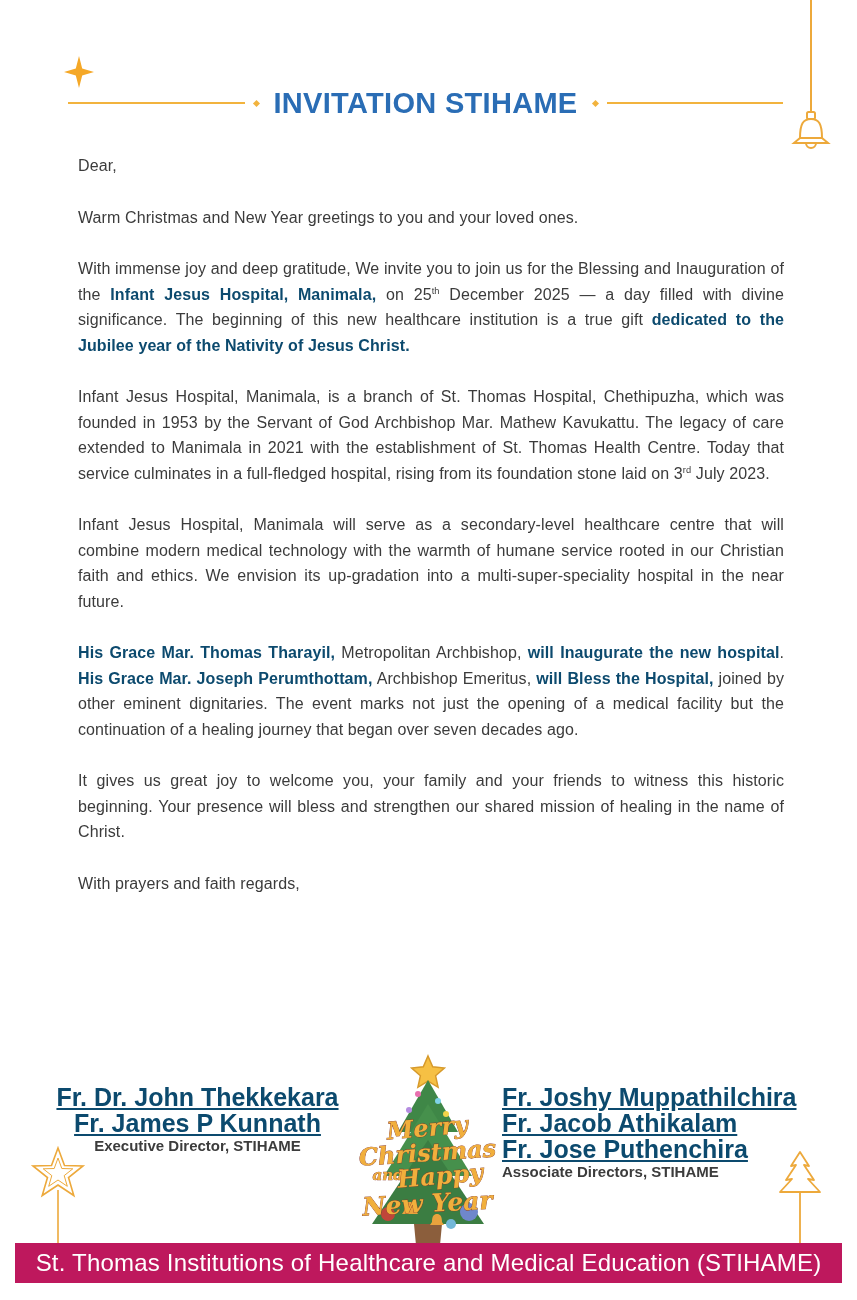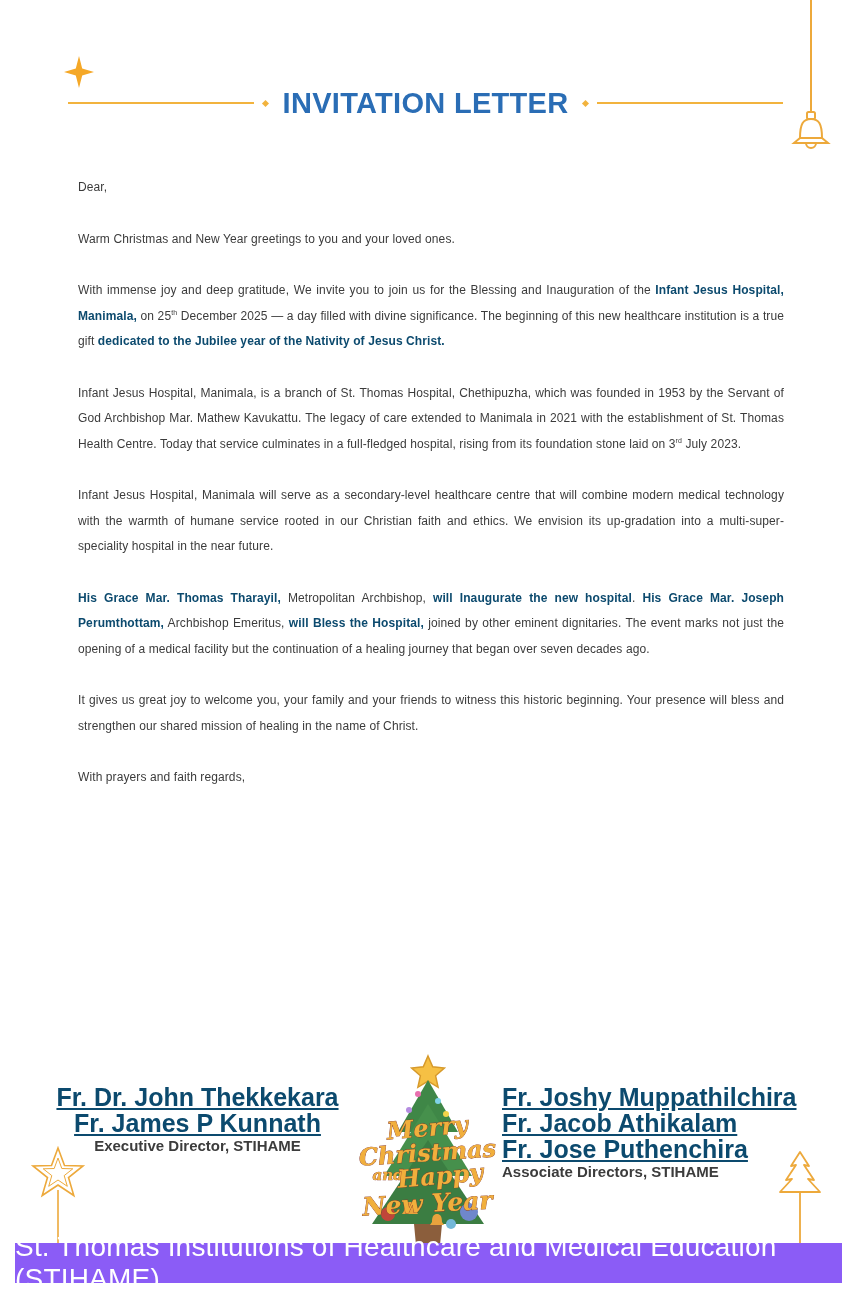--- a/index.html
+++ b/index.html
@@ -23,58 +23,58 @@
     letter-spacing:0.3px;white-space:nowrap;padding:0 6px;
   }
   
   .decor{position:absolute;}
   .sparkle{left:64px;top:56px;}
   .bell{left:790px;top:0;}
   .star-bl{left:28px;top:1146px;}
   .pine-br{left:778px;top:1150px;}
   
   .letter{
-    position:absolute;left:78px;top:175px;width:706px;
-    color:#3b3b3b;font-size:12px;line-height:25.5px;
+    position:absolute;left:78px;top:153px;width:706px;
+    color:#3b3b3b;font-size:16px;line-height:25.5px;
     text-align:justify;letter-spacing:0.1px;
   }
   .salutation{margin:0 0 26px 0;}
   .letter p.para{margin:0 0 26px 0;}
   .letter .b{font-weight:bold;color:#0c4a6e;}
   .letter sup{font-size:0.58em;vertical-align:super;line-height:0;}
   
   .sig-left{position:absolute;left:55px;top:1084px;width:285px;text-align:center;}
   .sig-right{position:absolute;left:502px;top:1084px;width:305px;}
   .sig-name{font-size:25px;font-weight:bold;color:#0c4a6e;line-height:26px;text-decoration:underline;}
   .sig-role{font-size:15px;font-weight:600;color:#3c3c3c;line-height:20px;margin-bottom:5px;}
   
   .tree-graphic{position:absolute;left:348px;top:1054px;z-index:1;}
   .tree-word{font-family:"DejaVu Serif",serif;font-style:italic;font-weight:bold;
     fill:#f1af3c;stroke:#8a3a28;stroke-width:0.7px;paint-order:stroke;}
   
   .footer-bar{
     position:absolute;left:15px;top:1243px;width:827px;height:40px;
-    background:#8b5cf6;color:#ffffff;z-index:2;
+    background:#be185d;color:#ffffff;z-index:2;
     display:flex;align-items:center;justify-content:center;
-    font-size:28px;letter-spacing:0.2px;
+    font-size:24px;letter-spacing:0.2px;
   }
 </style>
 </head>
 <body>
 
 <div class="page">
 
   <svg class="decor sparkle" width="30" height="32" viewBox="0 0 30 32">
     <path d="M15 0 L18.2 12.6 L30 16 L18.2 19.4 L15 32 L11.8 19.4 L0 16 L11.8 12.6 Z" fill="#f5a827"></path>
   </svg>
 
   <div class="header">
     <div class="hline"></div>
     <div class="hdot"></div>
-    <div class="page-title">INVITATION LETTER</div>
+    <div class="page-title">INVITATION STIHAME</div>
     <div class="hdot"></div>
     <div class="hline"></div>
   </div>
 
   <svg class="decor bell" width="44" height="152" viewBox="0 0 44 152">
     <line x1="21" y1="0" x2="21" y2="112" stroke="#eda93b" stroke-width="2"></line>
     <rect x="17" y="112" width="8" height="7" rx="1.5" fill="none" stroke="#eda93b" stroke-width="2"></rect>
     <path d="M10 138 C10 124 13 119 21 119 C29 119 32 124 32 138 Z" fill="none" stroke="#eda93b" stroke-width="2"></path>
     <path d="M10 138 L4 143 L38 143 L32 138" fill="none" stroke="#eda93b" stroke-width="2"></path>
     <path d="M16 143 a5 5 0 0 0 10 0" fill="none" stroke="#eda93b" stroke-width="2"></path>

